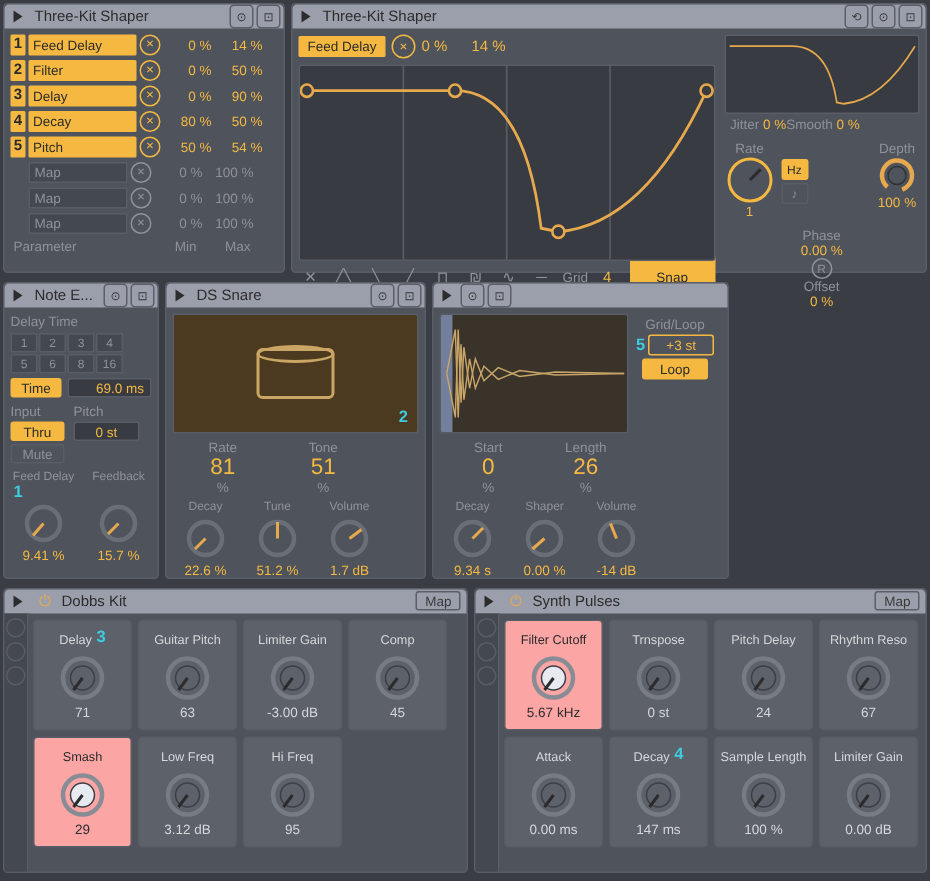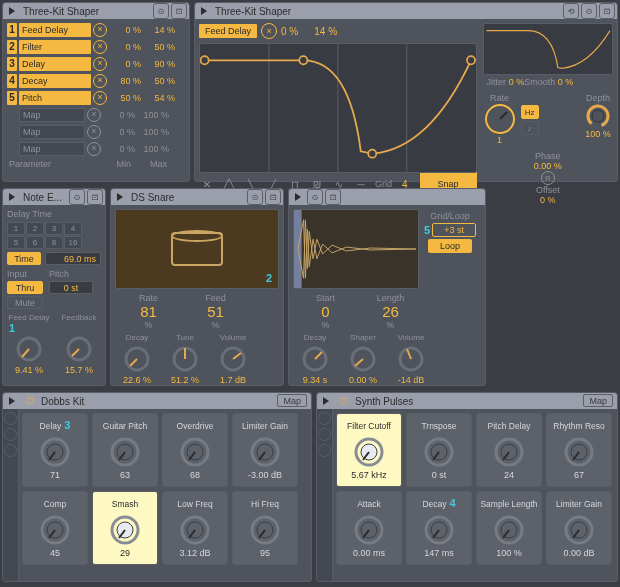--- a/index.html
+++ b/index.html
@@ -117,21 +117,21 @@
   .smp-disp{flex:1;background:#3a332a;border:1px solid var(--outline);border-radius:2px;position:relative;overflow:hidden;}
   .smp-disp svg{width:100%;height:100%;}
   .tuneside{width:58px;display:flex;flex-direction:column;align-items:center;gap:2px;padding:2px;}
   .tunebox{width:44px;height:14px;border:1px solid var(--accent);color:var(--accent);font-size:9px;display:flex;align-items:center;justify-content:center;border-radius:2px;box-sizing:border-box;}
   .loopbtn{width:44px;height:14px;background:var(--accent);color:var(--text-dark);font-size:9px;display:flex;align-items:center;justify-content:center;border-radius:2px;}
 
   
   .rack-body{padding:4px;}
   .macro-grid{display:flex;flex-wrap:wrap;gap:4px;}
   .macro{width:66px;height:74px;background:#5d6169;border:1px solid var(--outline);border-radius:3px;display:flex;flex-direction:column;align-items:center;box-sizing:border-box;padding:3px 2px;}
-  .macro.sel{background:#fef9c3;}
+  .macro.sel{background:#fca5a5;}
   .macro .ml{font-size:8.5px;color:var(--text);text-align:center;line-height:1.05;height:18px;display:flex;align-items:center;justify-content:center;}
   .macro.sel .ml{color:#2b2b2b;}
   .macro .mknob{width:34px;height:34px;}
   .macro .mknob svg{width:34px;height:34px;}
   .macro .mv{font-size:9px;color:var(--text);margin-top:1px;}
   .macro.sel .mv{color:#2b2b2b;}
   .rackside{position:absolute;left:0;top:16px;bottom:0;width:15px;background:var(--panel-dark);border-right:1px solid var(--outline);display:flex;flex-direction:column;align-items:center;gap:3px;padding-top:3px;}
   .rackside .sbtn{width:11px;height:11px;border:1px solid var(--outline);border-radius:50%;}
   .maptag{position:absolute;right:4px;top:1px;height:13px;border:1px solid #5c5f66;border-radius:2px;padding:0 5px;color:#3a3a3a;font-size:9px;display:flex;align-items:center;box-sizing:border-box;}
 </style>
@@ -381,21 +381,21 @@
         <div class="numbadge" style="position:absolute;right:6px;bottom:4px;">2</div>
       </div>
     </div>
     <div style="display:flex;gap:0;margin-top:4px;">
       <div class="ds-param" style="flex:1;">
         <div class="l">Rate</div>
         <div class="v">81</div>
         <div class="u">%</div>
       </div>
       <div class="ds-param" style="flex:1;">
-        <div class="l">Feed</div>
+        <div class="l">Tone</div>
         <div class="v">51</div>
         <div class="u">%</div>
       </div>
       <div style="width:30px;"></div>
     </div>
     <div class="ds-knobs">
       <div class="kcell">
           <div class="klab">Decay</div>
         <div class="knob"><svg viewBox="0 0 30 30">
               <circle cx="15" cy="15" r="11" fill="none" stroke="#6a6e77" stroke-width="3"></circle>
@@ -519,29 +519,20 @@
         <div class="macro">
           <div class="ml">Guitar Pitch</div>
       <div class="mknob"><svg viewBox="0 0 34 34">
               <circle cx="17" cy="17" r="13" fill="none" stroke="#777b83" stroke-width="3"></circle>
               <circle cx="17" cy="17" r="8" fill="#5d6169" stroke="#3c3f45"></circle>
               <line x1="17" y1="17" x2="11" y2="25" stroke="#2b2b2b" stroke-width="2"></line>
             </svg></div>
       <div class="mv">63</div>
         </div>
         <div class="macro">
-          <div class="ml">Overdrive</div>
-      <div class="mknob"><svg viewBox="0 0 34 34">
-              <circle cx="17" cy="17" r="13" fill="none" stroke="#777b83" stroke-width="3"></circle>
-              <circle cx="17" cy="17" r="8" fill="#5d6169" stroke="#3c3f45"></circle>
-              <line x1="17" y1="17" x2="11" y2="25" stroke="#2b2b2b" stroke-width="2"></line>
-            </svg></div>
-      <div class="mv">68</div>
-        </div>
-        <div class="macro">
           <div class="ml">Limiter Gain</div>
       <div class="mknob"><svg viewBox="0 0 34 34">
               <circle cx="17" cy="17" r="13" fill="none" stroke="#777b83" stroke-width="3"></circle>
               <circle cx="17" cy="17" r="8" fill="#5d6169" stroke="#3c3f45"></circle>
               <line x1="17" y1="17" x2="11" y2="25" stroke="#2b2b2b" stroke-width="2"></line>
             </svg></div>
       <div class="mv">-3.00 dB</div>
         </div>
         <div class="macro">
           <div class="ml">Comp</div>

